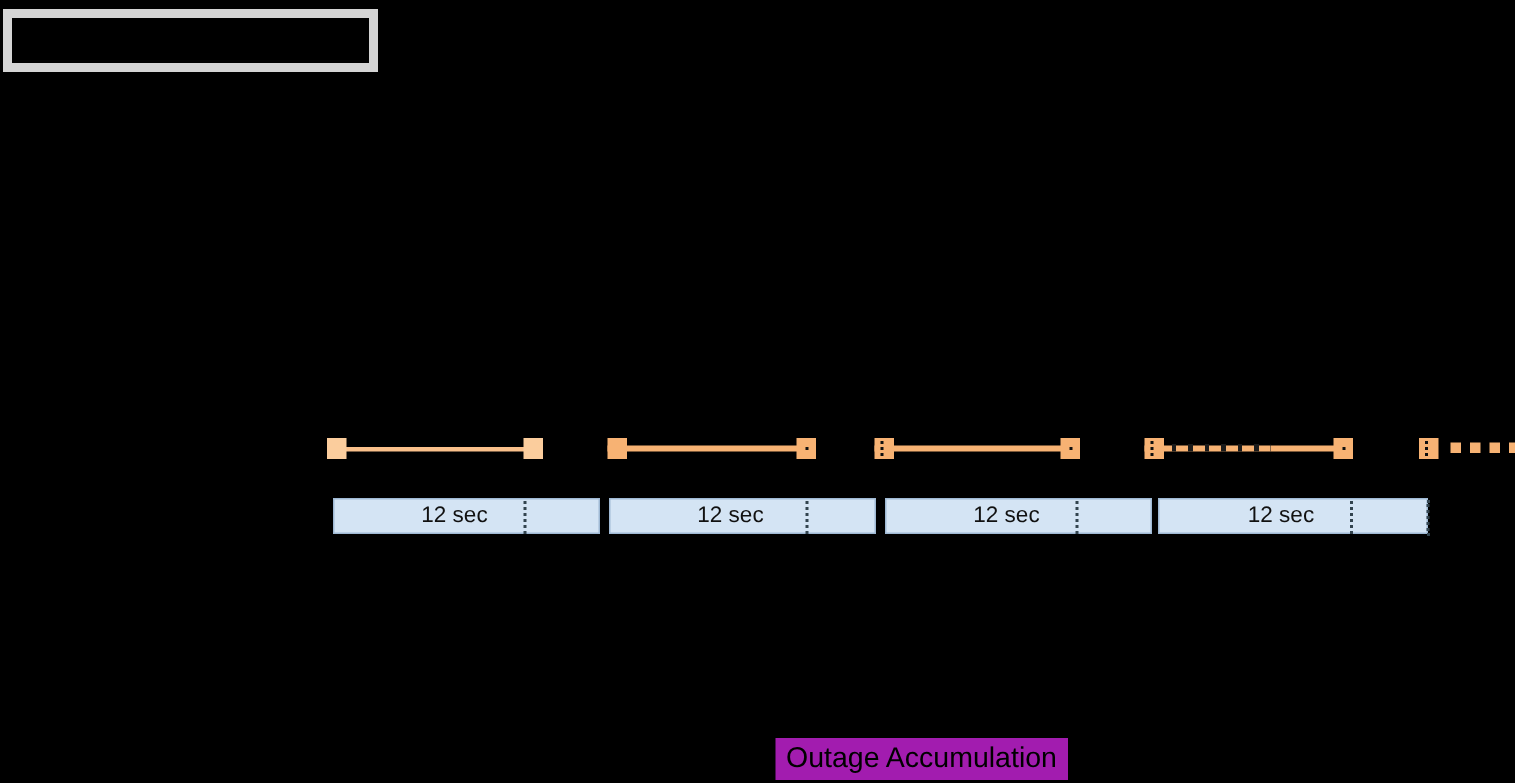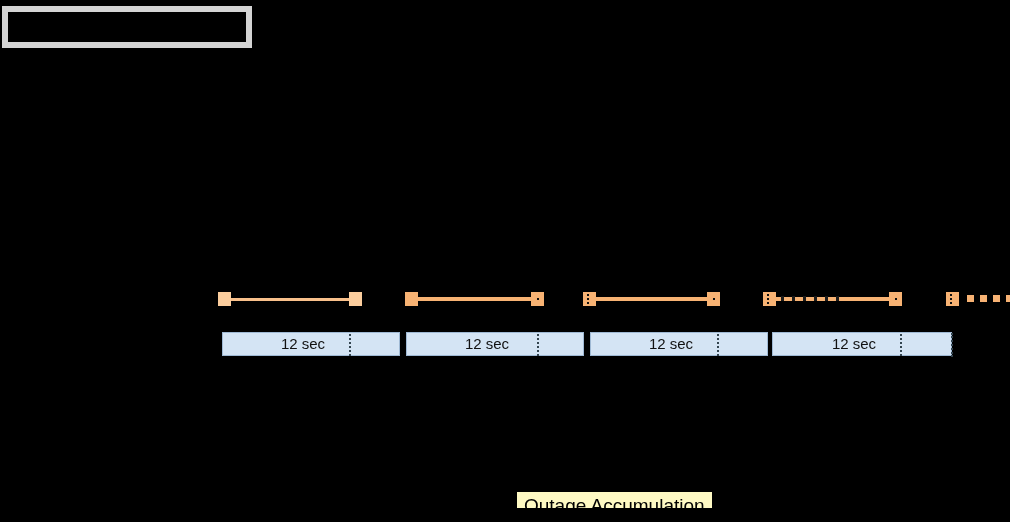--- a/index.html
+++ b/index.html
@@ -162,25 +162,25 @@
     width: 0;
     height: 24px;
     border-left: 2px dotted #33444f;
   }
 
   
   .caption {
     position: absolute;
     left: 517px;
     top: 492px;
-    background: #fef9c3;
+    background: #a21caf;
     color: #000000;
     font-size: 19px;
     line-height: 28px;
-    height: 16px;
+    height: 28px;
     padding: 0 7px;
     white-space: nowrap;
   }
 </style>
 </head>
 <body>
 
 <div id="stage">
 
   <div class="legend-box">

